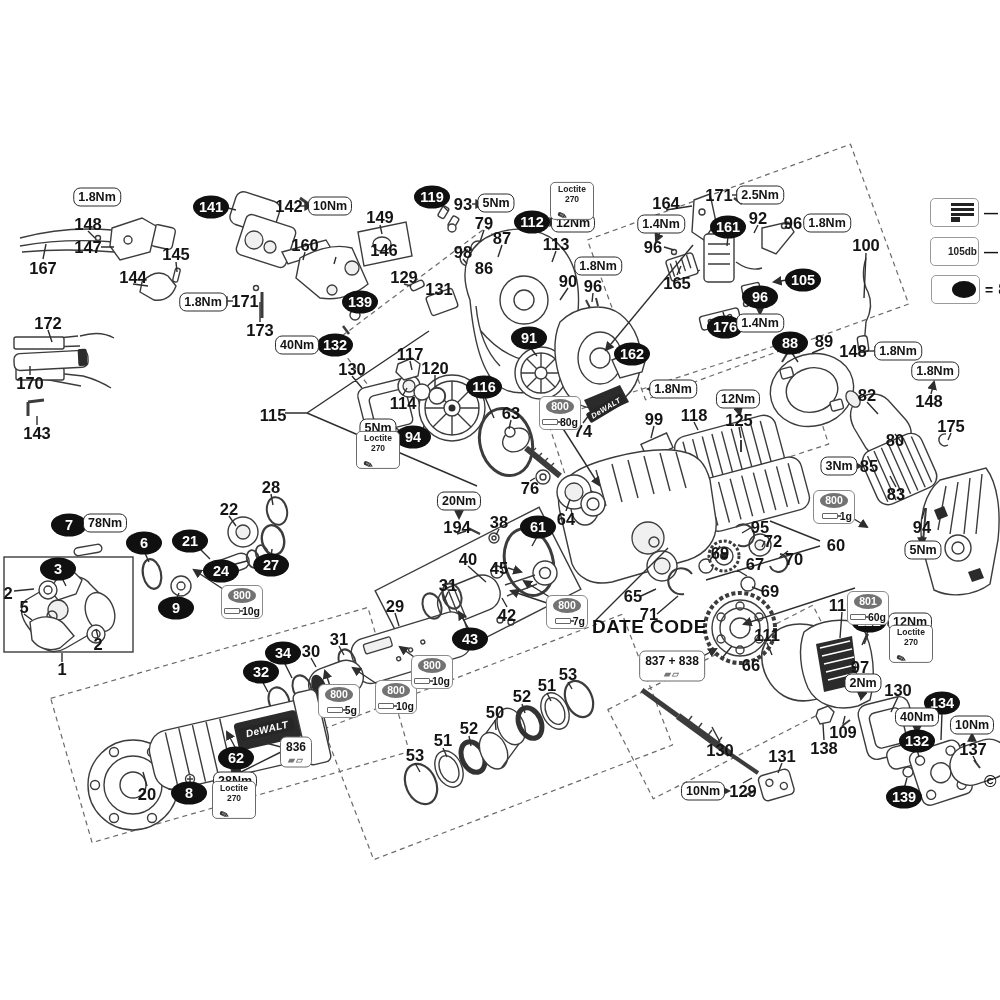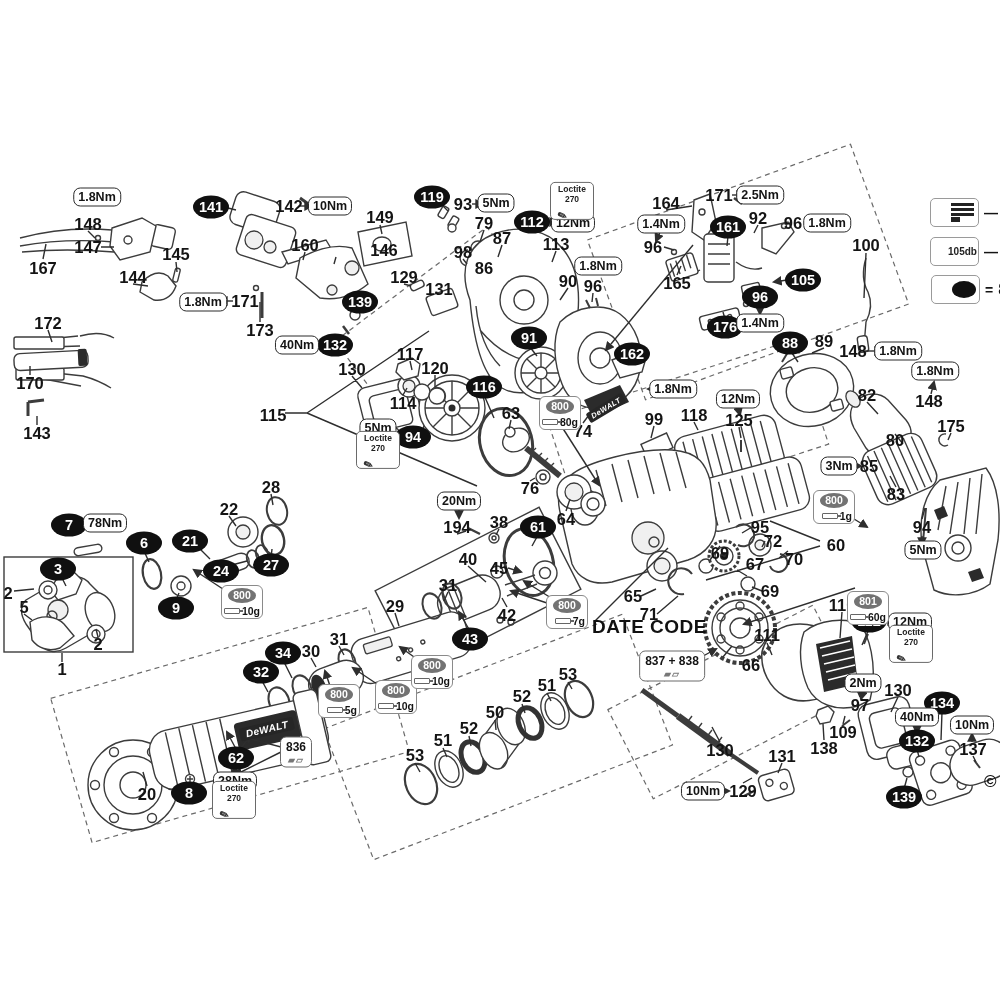--- a/index.html
+++ b/index.html
@@ -558,21 +558,21 @@
     <div class="plabel" style="left: 469px; top: 728px;">52</div>
     <div class="plabel" style="left: 495px; top: 712px;">50</div>
     <div class="plabel" style="left: 522px; top: 696px;">52</div>
     <div class="plabel" style="left: 547px; top: 685px;">51</div>
     <div class="plabel" style="left: 568px; top: 674px;">53</div>
     <div class="plabel" style="left: 720px; top: 750px;">130</div>
     <div class="plabel" style="left: 782px; top: 756px;">131</div>
     <div class="plabel" style="left: 743px; top: 791px;">129</div>
     <div class="plabel" style="left: 824px; top: 748px;">138</div>
     <div class="plabel" style="left: 843px; top: 732px;">109</div>
-    <div class="plabel" style="left: 860px; top: 705px;">97</div>
+    <div class="plabel" style="left: 860px; top: 667px;">97</div>
     <div class="plabel" style="left: 898px; top: 690px;">130</div>
     <div class="plabel" style="left: 973px; top: 749px;">137</div>
     <div class="badge" style="left: 211px; top: 207px;">141</div>
     <div class="badge" style="left: 432px; top: 197px;">119</div>
     <div class="badge" style="left: 532px; top: 222px;">112</div>
     <div class="badge" style="left: 360px; top: 302px;">139</div>
     <div class="badge" style="left: 335px; top: 345px;">132</div>
     <div class="badge" style="left: 529px; top: 338px;">91</div>
     <div class="badge" style="left: 728px; top: 227px;">161</div>
     <div class="badge" style="left: 803px; top: 280px;">105</div>

